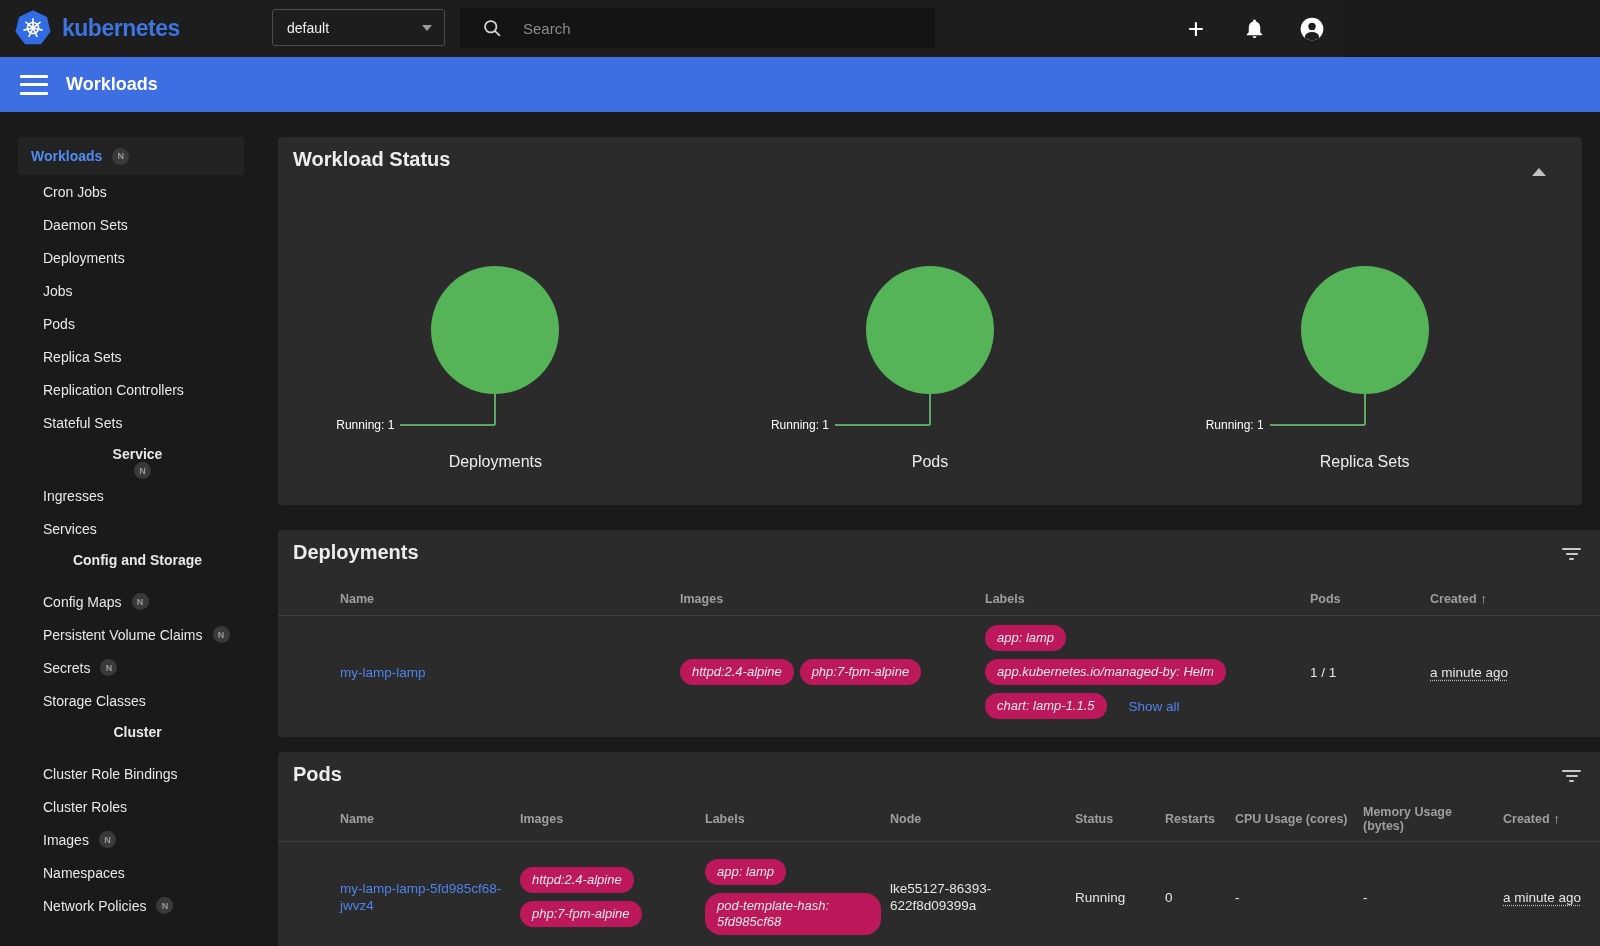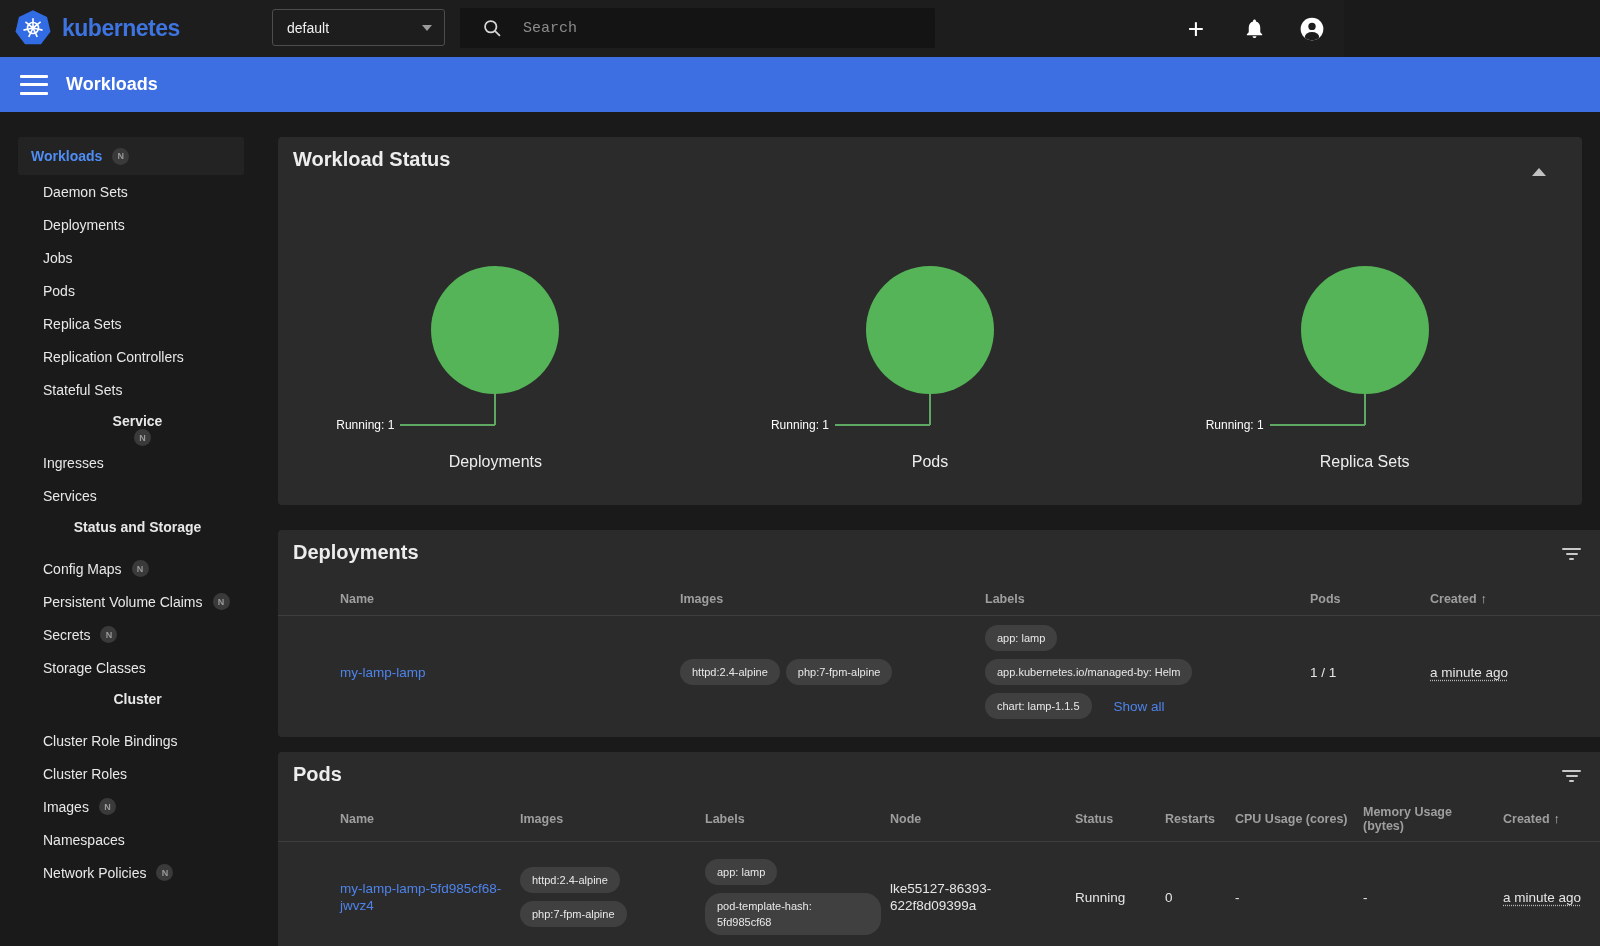--- a/index.html
+++ b/index.html
@@ -14,21 +14,21 @@
                display:flex; align-items:center; justify-content:center; }
   .brand-text { font-size:23px; font-weight:bold; color:#3d74e0; letter-spacing:-0.5px; }
   .ns-select { position:absolute; left:272px; top:9px; width:173px; height:37px; border:1px solid #4d4d4d;
                border-radius:3px; display:flex; align-items:center; padding:0 12px 0 14px; cursor:pointer; }
   .ns-value { font-size:14px; color:#f0f0f0; flex:1; }
   .caret-down { width:0; height:0; border-left:5px solid transparent; border-right:5px solid transparent;
                 border-top:6px solid #9b9b9b; }
   .searchbox { position:absolute; left:460px; top:8px; width:475px; height:40px; background:#141414;
                border-radius:2px; display:flex; align-items:center; padding-left:22px; gap:20px; }
   .searchbox input { background:transparent; border:none; outline:none; color:#e8e8e8; font-size:15px;
-                     width:360px; font-family:Liberation Mono, monospace; }
+                     width:360px; font-family:Liberation Sans, sans-serif; }
   .searchbox input::placeholder { color:#8b8b8b; }
   .top-actions { position:absolute; right:16px; top:0; height:57px; display:flex; align-items:center; gap:26px; }
   .icon-btn { background:none; border:none; cursor:pointer; display:flex; align-items:center; justify-content:center;
               width:32px; height:32px; }
   .plus-glyph { color:#fff; font-size:28px; font-weight:normal; line-height:28px; }
 
   
   .appbar { position:absolute; left:0; top:57px; width:1600px; height:55px; background:#3e6fe2;
             display:flex; align-items:center; z-index:4; }
   .menu-btn { margin-left:20px; background:none; border:none; cursor:pointer; width:28px; height:20px;
@@ -84,22 +84,22 @@
   #pods-card .thead { height:46px; }
   .th { padding-right:12px; }
   .sort-arrow { font-weight:bold; color:#bdbdbd; margin-left:4px; font-size:13px; }
 
   .trow { display:grid; align-items:center; font-size:13.5px; color:#e6e6e6; }
   #dep-card  .trow { height:112px; }
   #pods-card .trow { height:110px; }
   .status-dot { width:13px; height:13px; border-radius:50%; background:#54b457; }
   a.cell-link { color:#4e83ea; text-decoration:none; cursor:pointer; }
   .wrap-cell { padding-right:14px; overflow-wrap:anywhere; line-height:17px; }
-  .chip { display:inline-block; background:#404040; border-radius:15px; padding:5px 12px; font-size:11px;
-          color:#e8e8e8; line-height:16px; white-space:nowrap; }
+  .chip { display:inline-block; background:#be185d; border-radius:15px; padding:5px 12px; font-size:13px;
+          color:#e8e8e8; line-height:16px; white-space:nowrap;font-style:italic; }
   .chip.wrapping { white-space:normal; max-width:176px; border-radius:16px; overflow-wrap:anywhere; }
   .chip-row { display:flex; gap:6px; }
   .chip-stack { display:flex; flex-direction:column; align-items:flex-start; gap:8px; }
   .label-line { display:flex; align-items:center; gap:22px; }
   .dotted { text-decoration:underline dotted #b5b5b5; text-underline-offset:3px; }
   .node-cell { padding-right:20px; line-height:17px; overflow-wrap:anywhere; }
 </style>
 </head>
 <body>
 
@@ -176,20 +176,23 @@
   </button>
   <h1 class="appbar-title">Workloads</h1>
 </div>
 
 <nav class="sidebar">
   <div class="side-row side-top selected">
     <span class="side-label">Workloads</span>
     <span class="nbadge">N</span>
   </div>
   <div class="side-row side-item">
+      <span class="side-label">Cron Jobs</span>
+    </div>
+  <div class="side-row side-item">
       <span class="side-label">Daemon Sets</span>
     </div>
   <div class="side-row side-item">
       <span class="side-label">Deployments</span>
     </div>
   <div class="side-row side-item">
       <span class="side-label">Jobs</span>
     </div>
   <div class="side-row side-item">
       <span class="side-label">Pods</span>
@@ -209,21 +212,21 @@
     <span class="nbadge">N</span>
   </div>
   <div class="side-row side-item">
       <span class="side-label">Ingresses</span>
     </div>
   <div class="side-row side-item">
       <span class="side-label">Services</span>
     </div>
 
   <div class="side-row side-header">
-    <span class="side-label">Status and Storage</span>
+    <span class="side-label">Config and Storage</span>
   </div>
   <div class="side-row side-item">
     <span class="side-label">Config Maps</span>
     <span class="nbadge">N</span>
   </div>
   <div class="side-row side-item">
     <span class="side-label">Persistent Volume Claims</span>
     <span class="nbadge">N</span>
   </div>
   <div class="side-row side-item">

